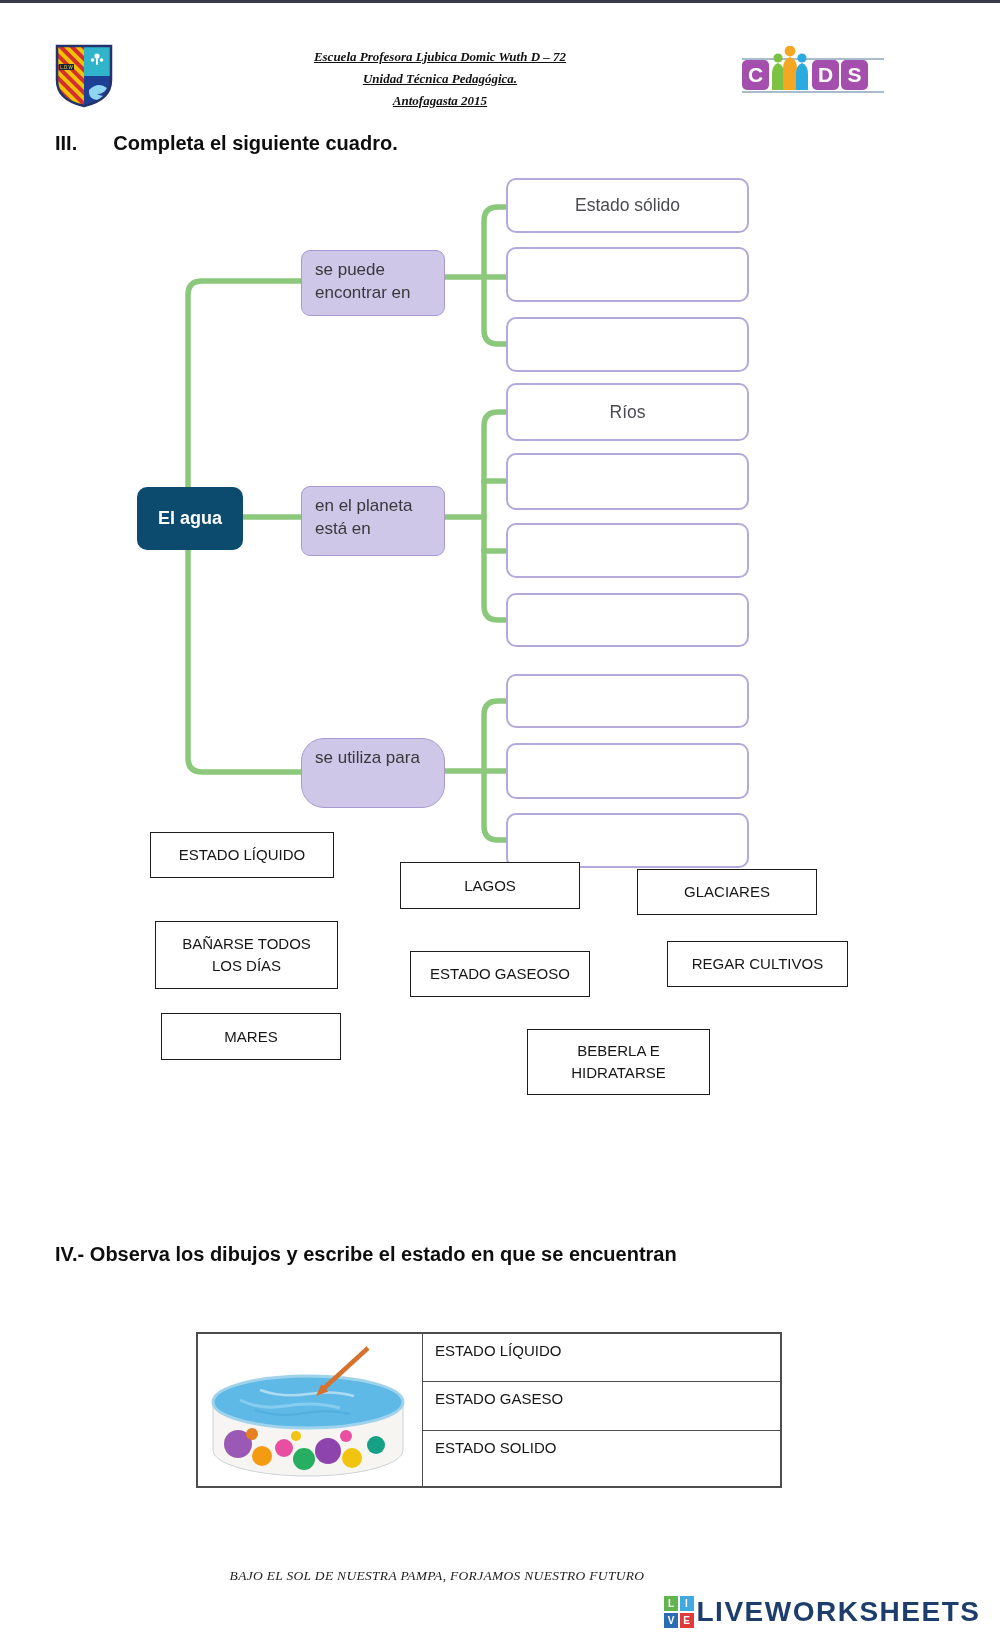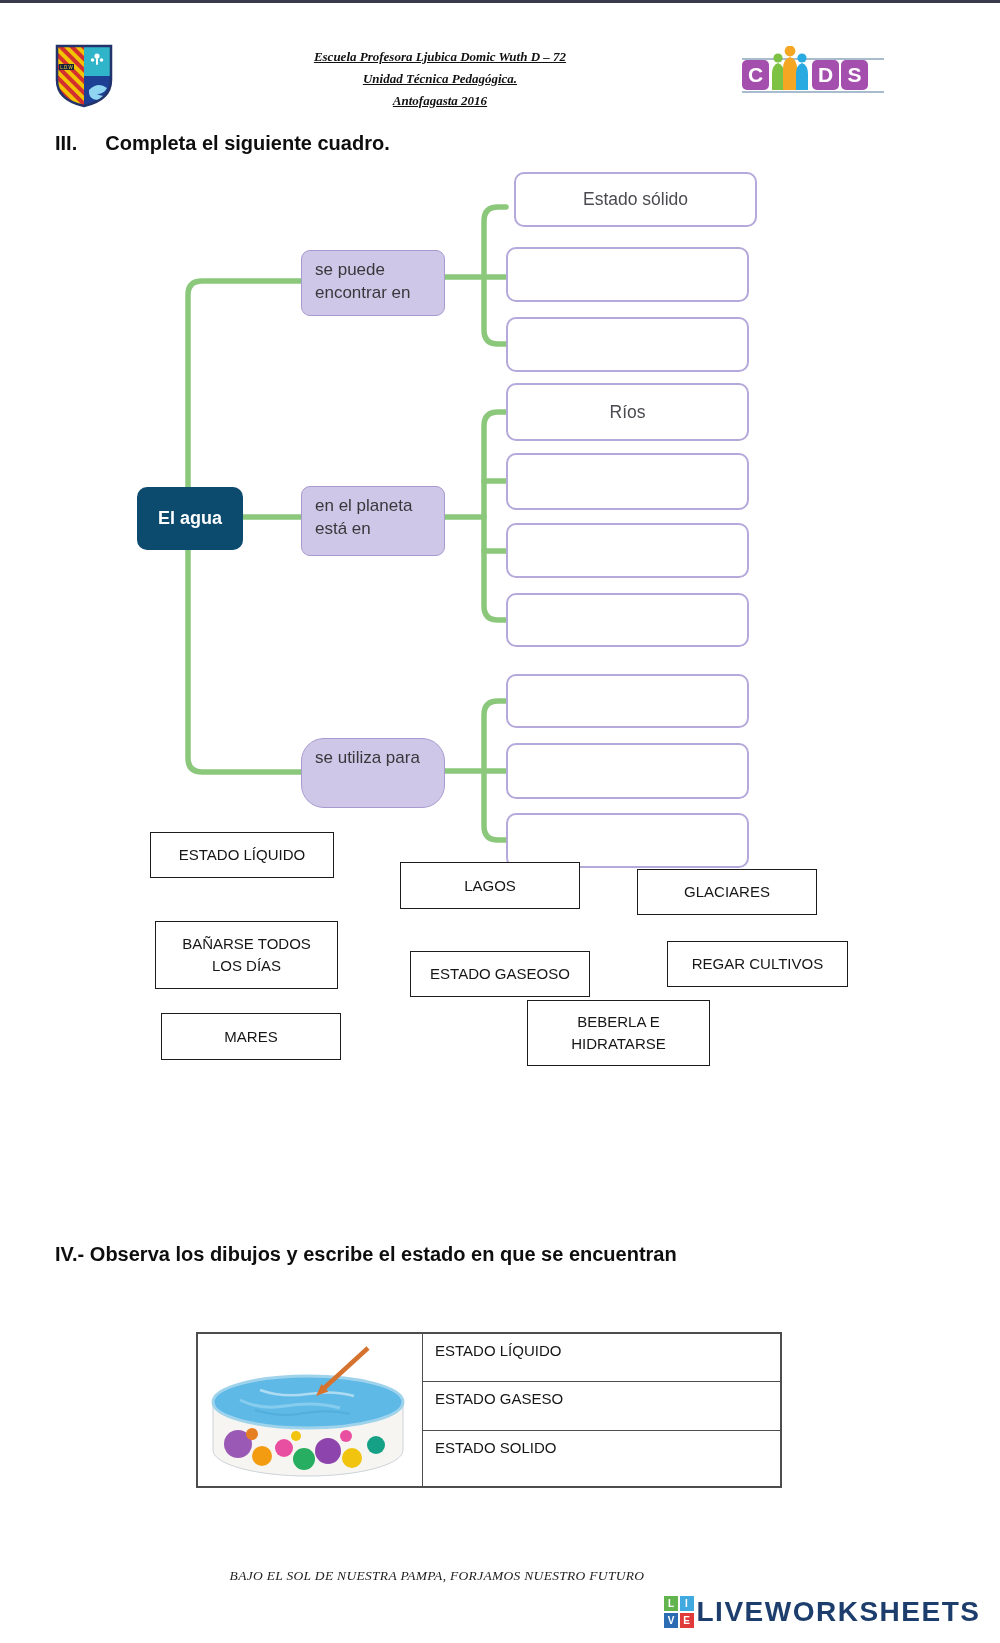--- a/index.html
+++ b/index.html
@@ -7,21 +7,21 @@
         font-family:"Liberation Sans",sans-serif;color:#1a1a1a;}
   .abs{position:absolute;}
   
   #top-line{left:0;top:0;width:1000px;height:3px;background:#3a3a4d;}
   
   #hdr-text{left:250px;top:46px;width:380px;text-align:center;
             font-family:"Liberation Serif",serif;font-style:italic;font-weight:bold;font-size:13px;line-height:22px;color:#111;}
   #hdr-text div{text-decoration:underline;}
   
   .h-big{font-weight:bold;font-size:20px;color:#0e0e0e;}
-  #sec3-head{left:55px;top:132px;display:flex;gap:28px;text-align:right;}
+  #sec3-head{left:55px;top:132px;display:flex;gap:36px;text-align:right;}
   #sec4-head{left:55px;top:1243px;width:780px;}
   
   .node-label{background:#cfc7e7;border:1.5px solid #a89ad0;border-radius:9px;
               font-size:17px;line-height:1.35;color:#38383c;padding:8px 0 2px 13px;box-sizing:border-box;}
   .node-child{background:#ffffff;border:2px solid #b5a8da;border-radius:10px;box-sizing:border-box;
               display:flex;align-items:center;justify-content:center;font-size:17.5px;color:#4a4a50;}
   #root-box{left:137px;top:487px;width:106px;height:63px;background:#0c4a6e;border-radius:10px;
             display:flex;align-items:center;justify-content:center;color:#fff;font-weight:bold;font-size:18px;}
   
   .wb{border:1.5px solid #1c1c1c;background:#fff;display:flex;align-items:center;justify-content:center;
@@ -76,21 +76,21 @@
         <rect x="41" y="14" width="2" height="7" rx="1" fill="#ffffff"></rect>
         <path d="M34 46 q9 -9 18 -2 q-3 6 -10 6 q4 2 7 2 l-5 4 q-11 0 -10 -10 z" fill="#8fd4f0"></path>
       </g>
       <path d="M2 2 H56 V36 Q56 56 29 62 Q2 56 2 36 Z" fill="none" stroke="#22336b" stroke-width="2.5"></path>
     </svg>
   </div>
 
   <div class="abs" id="hdr-text">
     <div>Escuela Profesora Ljubica Domic Wuth D – 72</div>
     <div>Unidad Técnica Pedagógica.</div>
-    <div>Antofagasta 2016</div>
+    <div>Antofagasta 2015</div>
   </div>
 
   <div class="abs" id="cmds">
     <div class="cmds-line" style="top:12px;"></div>
     <div class="cmds-line" style="top:45px;"></div>
     <div class="cmds-box" style="left:0;">C</div>
     <div class="abs" style="left:28px;top:0;">
       <svg width="40" height="48" viewBox="0 0 40 48">
         <circle cx="8" cy="12" r="4.6" fill="#7dc242"></circle>
         <path d="M8 17 q-6 2 -6 11 L2 44 L14 44 L14 28 q0 -9 -6 -11 z" fill="#7dc242"></path>
@@ -123,41 +123,41 @@
       <path d="M 506 701 L 498 701 Q 484 701 484 715 L 484 826 Q 484 840 498 840 L 506 840"></path>
     </g>
   </svg>
 
   <div class="abs" id="root-box">El agua</div>
 
   <div class="abs node-label" style="left:301px;top:250px;width:144px;height:66px;">se puede encontrar en</div>
   <div class="abs node-label" style="left:301px;top:486px;width:144px;height:70px;">en el planeta está en</div>
   <div class="abs node-label" style="left:301px;top:738px;width:144px;height:70px;border-radius:23px;">se utiliza para</div>
 
-  <div class="abs node-child" style="left:506px;top:172px;width:243px;height:55px;margin-left:8px;">Estado sólido</div>
+  <div class="abs node-child" style="left:506px;top:178px;width:243px;height:55px;">Estado sólido</div>
   <div class="abs node-child" style="left:506px;top:247px;width:243px;height:55px;"></div>
   <div class="abs node-child" style="left:506px;top:317px;width:243px;height:55px;"></div>
 
   <div class="abs node-child" style="left:506px;top:383px;width:243px;height:58px;">Ríos</div>
   <div class="abs node-child" style="left:506px;top:453px;width:243px;height:57px;"></div>
   <div class="abs node-child" style="left:506px;top:523px;width:243px;height:55px;"></div>
   <div class="abs node-child" style="left:506px;top:593px;width:243px;height:54px;"></div>
 
   <div class="abs node-child" style="left:506px;top:674px;width:243px;height:54px;"></div>
   <div class="abs node-child" style="left:506px;top:743px;width:243px;height:56px;"></div>
   <div class="abs node-child" style="left:506px;top:813px;width:243px;height:55px;"></div>
 
   <div class="abs wb" style="left:150px;top:832px;width:184px;height:46px;">ESTADO LÍQUIDO</div>
   <div class="abs wb" style="left:400px;top:862px;width:180px;height:47px;">LAGOS</div>
   <div class="abs wb" style="left:637px;top:869px;width:180px;height:46px;">GLACIARES</div>
   <div class="abs wb" style="left:155px;top:921px;width:183px;height:68px;padding:4px 14px;">BAÑARSE TODOS LOS DÍAS</div>
   <div class="abs wb" style="left:410px;top:951px;width:180px;height:46px;">ESTADO GASEOSO</div>
   <div class="abs wb" style="left:667px;top:941px;width:181px;height:46px;">REGAR CULTIVOS</div>
   <div class="abs wb" style="left:161px;top:1013px;width:180px;height:47px;">MARES</div>
-  <div class="abs wb" style="left:527px;top:1000px;width:183px;height:66px;padding:4px 30px;">BEBERLA E HIDRATARSE</div>
+  <div class="abs wb" style="left:527px;top:1029px;width:183px;height:66px;padding:4px 30px;">BEBERLA E HIDRATARSE</div>
 
   <div class="abs h-big" id="sec4-head">IV.- Observa los dibujos y escribe el estado en que se encuentran</div>
 
   <div class="abs" id="tbl">
     <div class="imgcell">
       <svg width="220" height="150" viewBox="0 0 220 150" style="position:absolute;left:2px;top:4px;">
         <defs>
           <clipPath id="wallclip">
             <path d="M 13 64 A 95 26 0 0 0 203 64 L 203 112 A 95 26 0 0 1 13 112 Z"></path>
           </clipPath>

